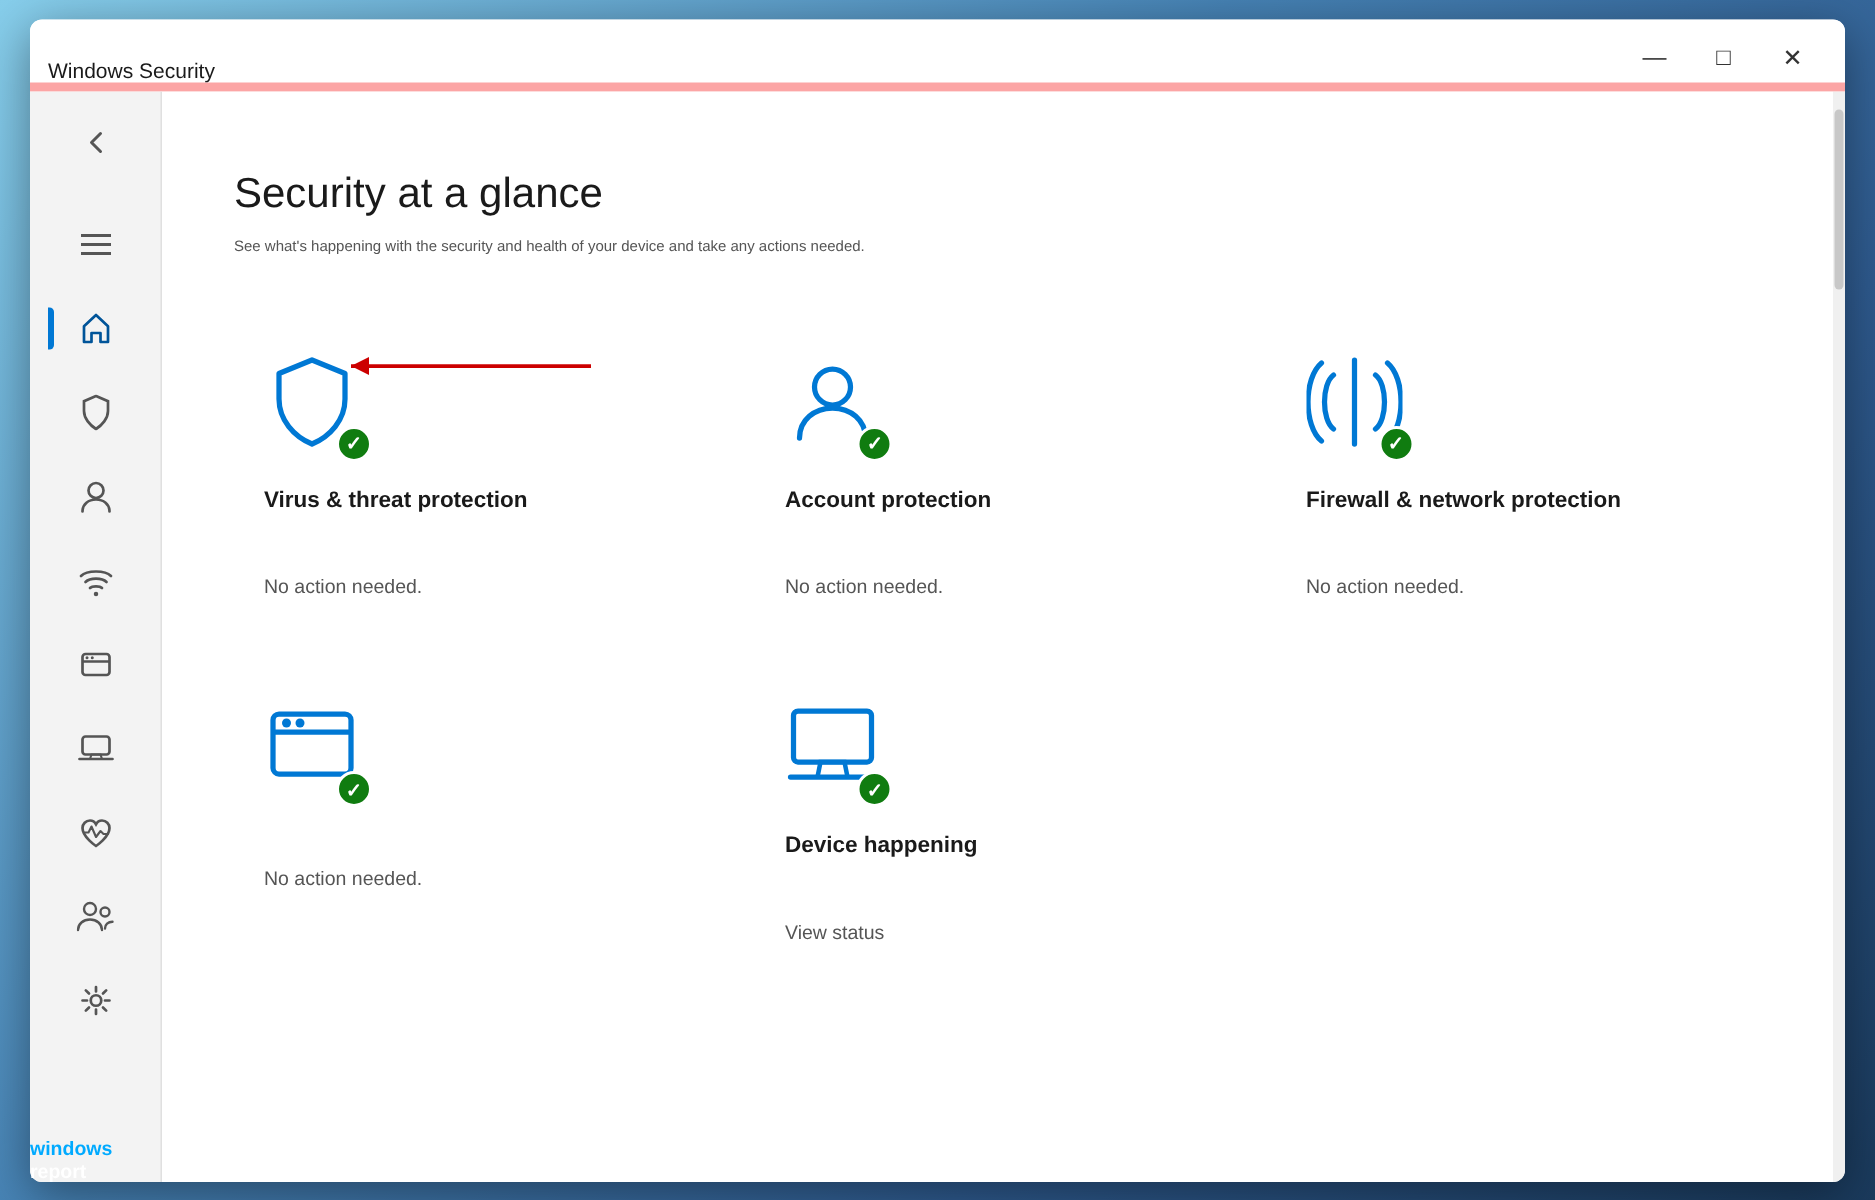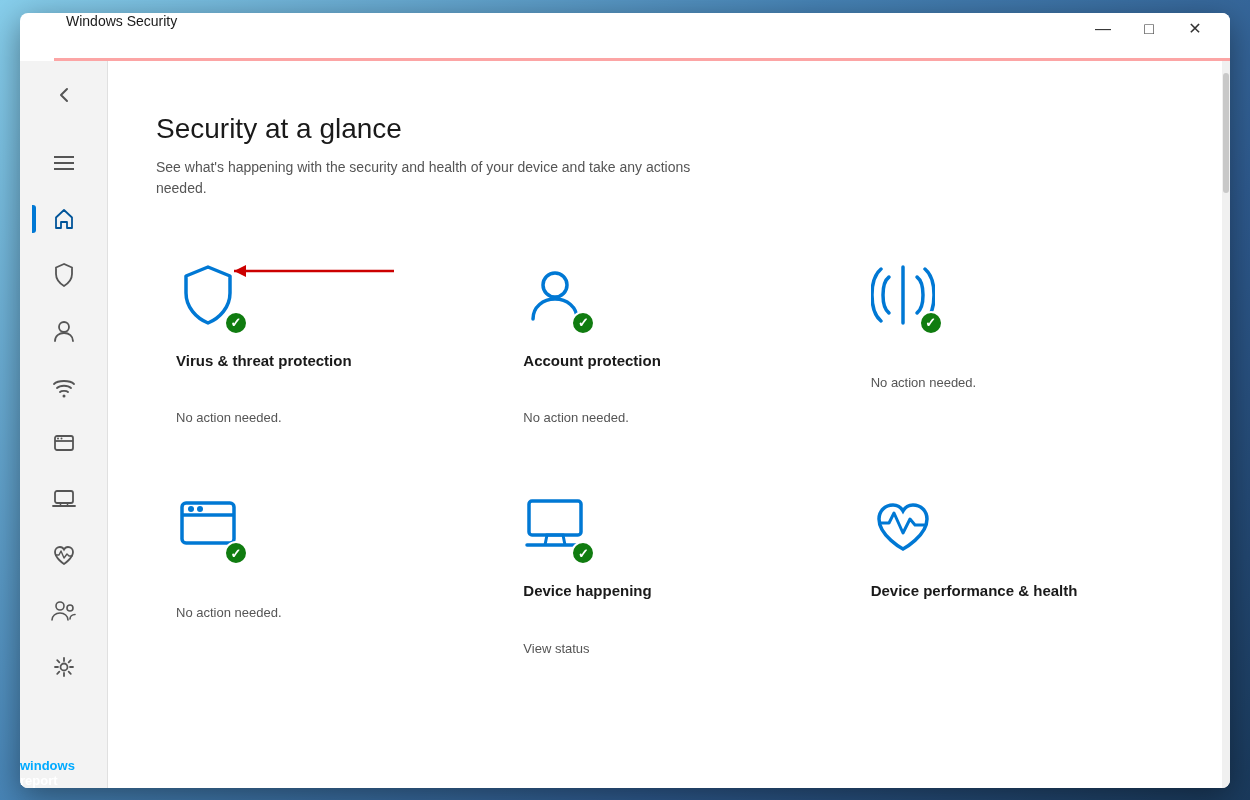--- a/index.html
+++ b/index.html
@@ -46,25 +46,24 @@
       flex-direction: column;
       overflow: hidden;
       position: relative;
     }
 
     
     .title-bar {
       height: 48px;
       background: white;
       display: flex;
-      align-items: flex-start;
+      align-items: flex-end;
       padding: 0 12px;
-      border-bottom: 3px solid #fca5a5;
+      border-bottom: 6px solid #fca5a5;
       flex-shrink: 0;
-      margin-left: 34px;
     }
     .title-bar-title {
       font-size: 14px;
       color: #1a1a1a;
       font-weight: 400;
       flex: 1;
     }
     .title-bar-controls {
       display: flex;
       gap: 0;
@@ -134,21 +133,21 @@
       overflow-y: auto;
       background: white;
     }
     .content-title {
       font-size: 28px;
       font-weight: 300;
       color: #1a1a1a;
       margin-bottom: 12px;
     }
     .content-subtitle {
-      font-size: 14px;
+      font-size: 10px;
       color: #555;
       line-height: 1.5;
       margin-bottom: 40px;
       max-width: 560px;
     }
 
     
     .cards-grid {
       display: grid;
       grid-template-columns: repeat(3, 1fr);
@@ -346,20 +345,21 @@
             <svg class="card-icon" viewBox="0 0 64 64" fill="none">
 
               <line x1="32" y1="4" x2="32" y2="60" stroke="#0078d4" stroke-width="3.5" stroke-linecap="round"></line>
               <path d="M18 14C10 20 10 44 18 50" stroke="#0078d4" stroke-width="3.5" fill="none" stroke-linecap="round"></path>
               <path d="M46 14C54 20 54 44 46 50" stroke="#0078d4" stroke-width="3.5" fill="none" stroke-linecap="round"></path>
               <path d="M10 6C-2 16 -2 48 10 58" stroke="#0078d4" stroke-width="3.5" fill="none" stroke-linecap="round"></path>
               <path d="M54 6C66 16 66 48 54 58" stroke="#0078d4" stroke-width="3.5" fill="none" stroke-linecap="round"></path>
             </svg>
             <div class="card-check">✓</div>
           </div>
+          <div class="card-title">Firewall &amp; network protection</div>
           <div class="card-status">No action needed.</div>
         </div>
 
         <div class="card">
           <div class="card-icon-wrapper">
             <svg class="card-icon" viewBox="0 0 64 64" fill="none">
               <rect x="6" y="10" width="52" height="40" rx="4" stroke="#0078d4" stroke-width="3.5" fill="none"></rect>
               <path d="M6 22H58" stroke="#0078d4" stroke-width="3.5"></path>
               <circle cx="15" cy="16" r="3" fill="#0078d4"></circle>
               <circle cx="24" cy="16" r="3" fill="#0078d4"></circle>
@@ -375,30 +375,20 @@
               <rect x="6" y="8" width="52" height="34" rx="3" stroke="#0078d4" stroke-width="3.5" fill="none"></rect>
               <path d="M4 52H60" stroke="#0078d4" stroke-width="3.5" stroke-linecap="round"></path>
               <path d="M22 52L24 42H40L42 52" stroke="#0078d4" stroke-width="3" fill="none"></path>
             </svg>
             <div class="card-check">✓</div>
           </div>
           <div class="card-title">Device happening</div>
           <div class="card-status">View status</div>
         </div>
 
-        <div class="card">
-          <div class="card-icon-wrapper">
-            <svg class="card-icon" viewBox="0 0 64 64" fill="none">
-              <path d="M32 56C32 56 8 43 8 26C8 18 14 12 22 12C26.5 12 30 14.5 32 18C34 14.5 37.5 12 42 12C50 12 56 18 56 26C56 43 32 56 32 56Z" stroke="#0078d4" stroke-width="3.5" fill="none"></path>
-              <polyline points="10,30 18,30 23,20 32,40 39,26 44,32 54,32" stroke="#0078d4" stroke-width="3" fill="none" stroke-linejoin="round" stroke-linecap="round"></polyline>
-            </svg>
-          </div>
-          <div class="card-title">Device performance &amp; health</div>
-          <div class="card-status"></div>
-        </div>
 
       </div>
     </div>
 
     <div style="width:8px;background:#f0f0f0;display:flex;flex-direction:column;align-items:center;padding:4px 0;">
       <div style="width:6px;height:120px;background:#c8c8c8;border-radius:3px;margin-top:8px;"></div>
     </div>
   </div>
 </div>
 

